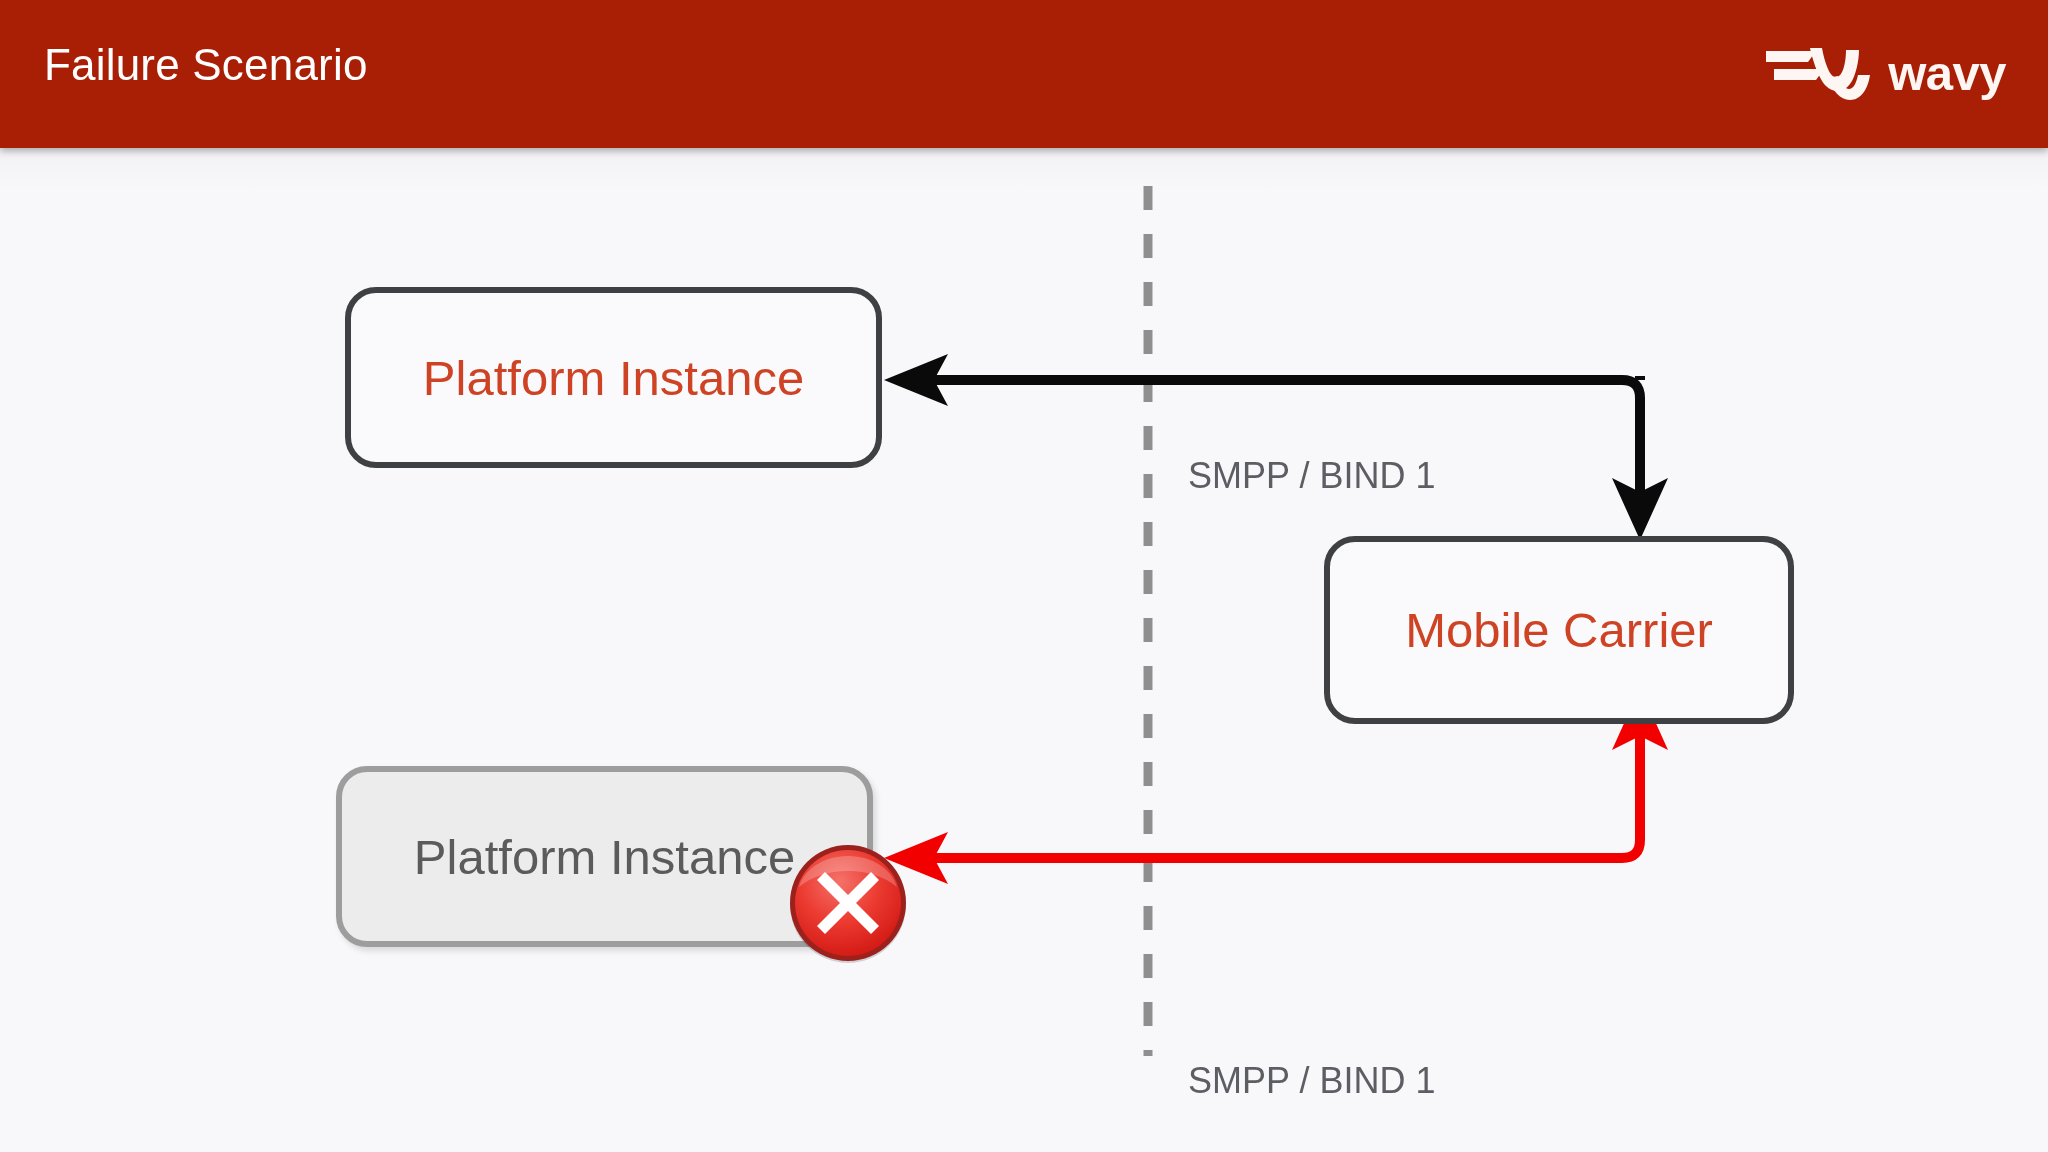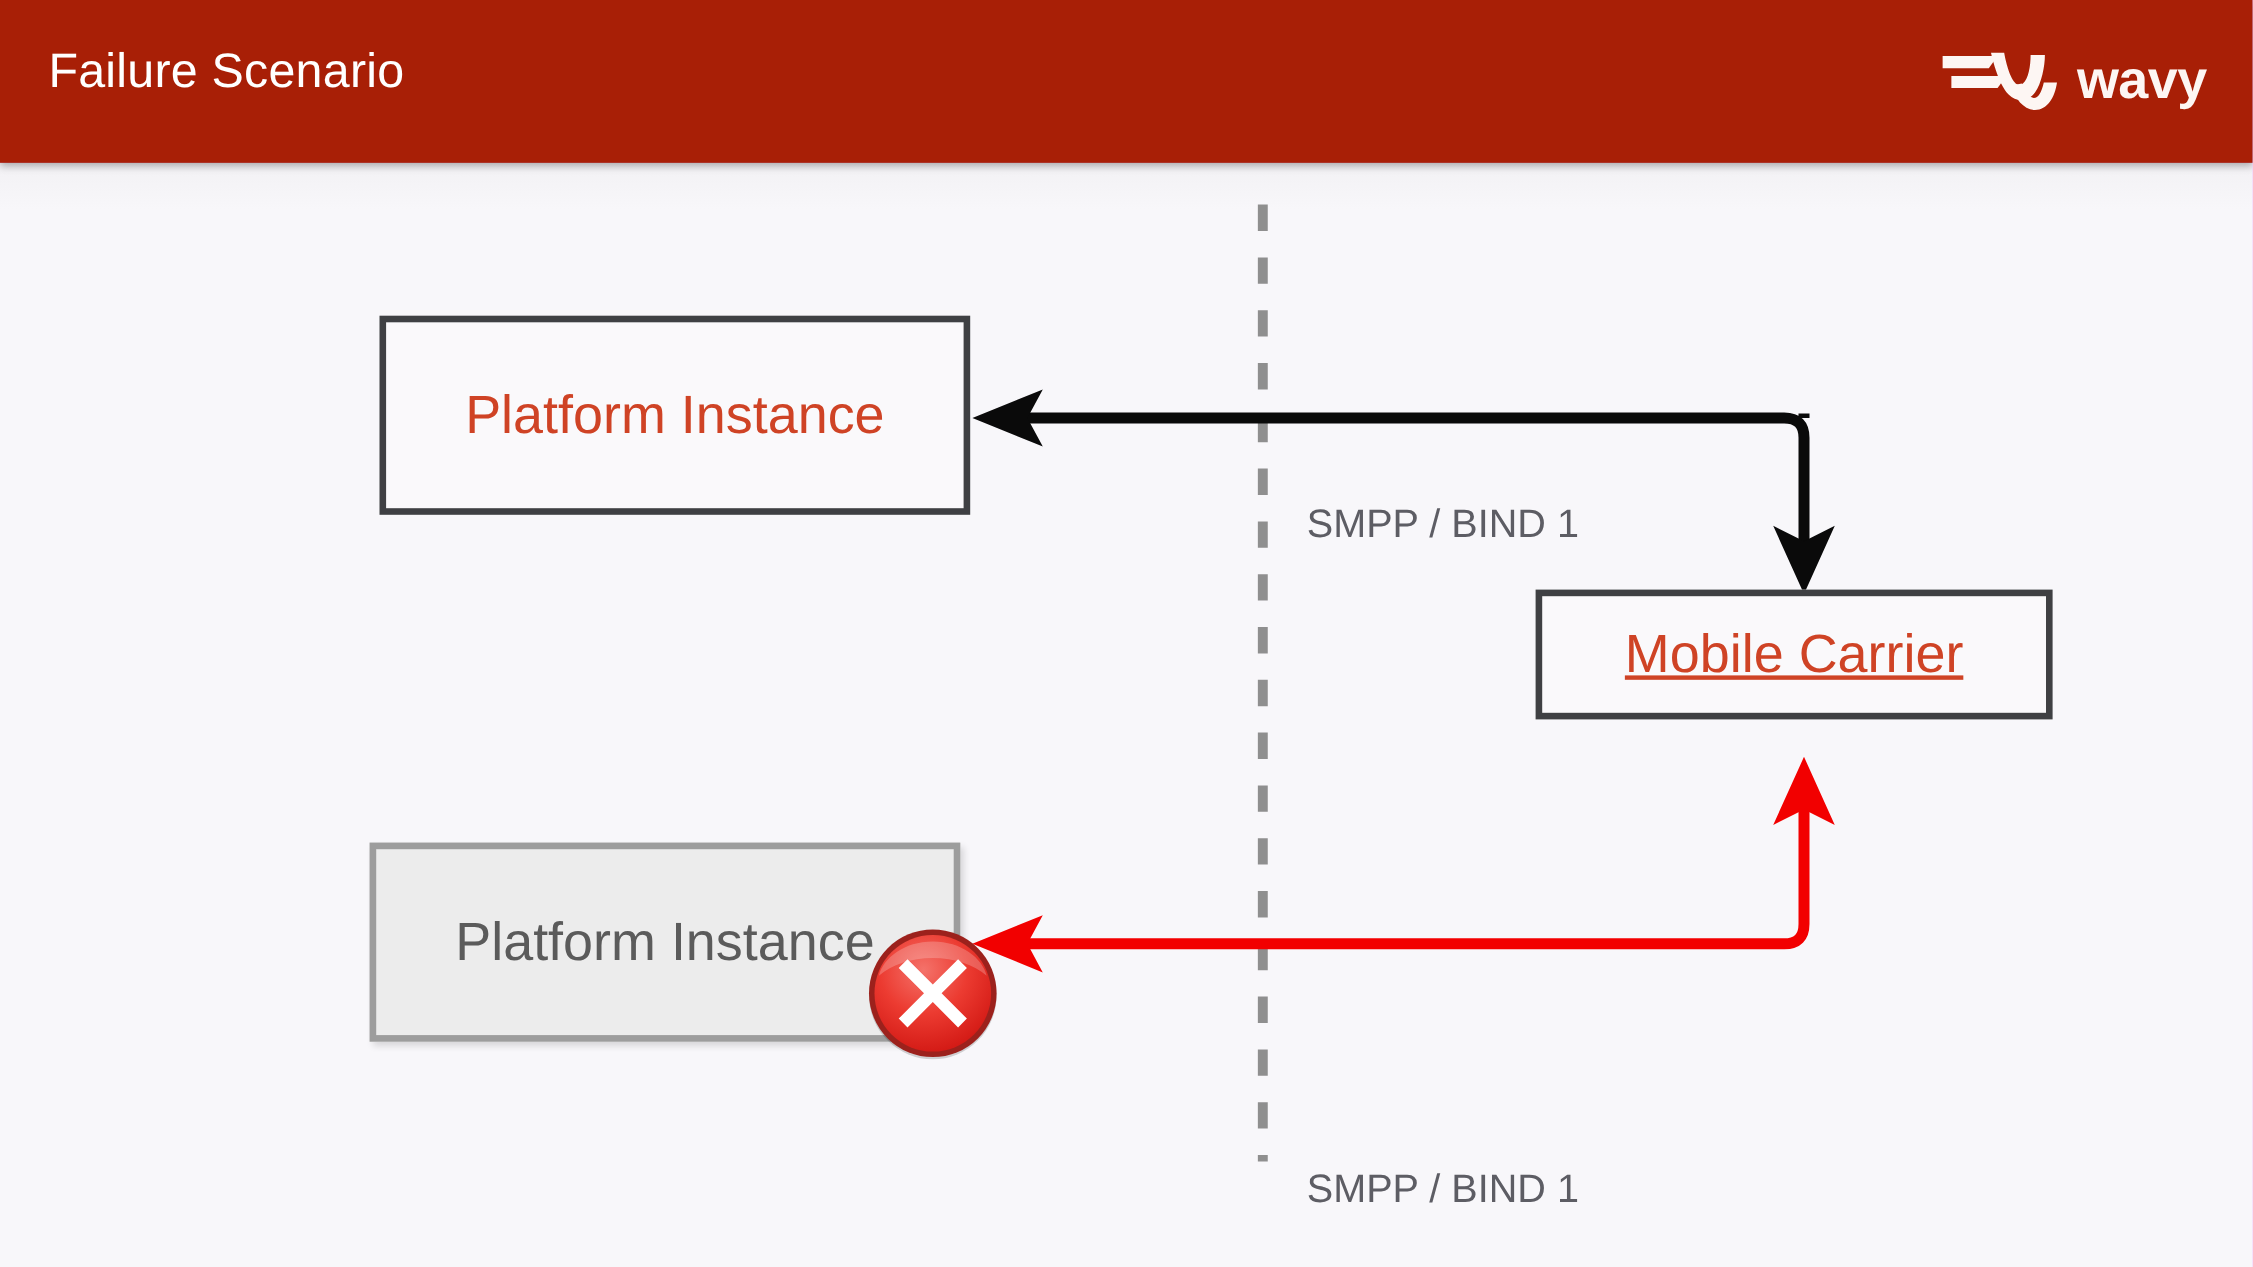--- a/index.html
+++ b/index.html
@@ -72,38 +72,39 @@
   }
 
   
   .node {
     position: absolute;
     box-sizing: border-box;
     display: flex;
     align-items: center;
     justify-content: center;
     white-space: nowrap;
+    border-radius: 31px;
   }
   .node-active {
     border: 6px solid #3f4043;
     background: #faf9fb;
     color: #cf4325;
     font-size: 49px;
   }
   .node-disabled {
     border: 6px solid #9d9d9d;
     background: #ececec;
     color: #5b5b5b;
     font-size: 49px;
     box-shadow: 3px 4px 6px rgba(0,0,0,0.13);
   }
 
   #node-platform-1 { left: 345px; top: 139px;  width: 537px; height: 181px; }
   #node-platform-2 { left: 336px; top: 618px;  width: 537px; height: 181px; }
-  #node-carrier    { left: 1396px; top: 388px; width: 470px; height: 118px; text-decoration: underline; }
+  #node-carrier    { left: 1324px; top: 388px; width: 470px; height: 188px; }
 
   
   #error-badge {
     position: absolute;
     left: 785px;
     top: 692px;
     width: 126px;
     height: 126px;
     z-index: 12;
   }

